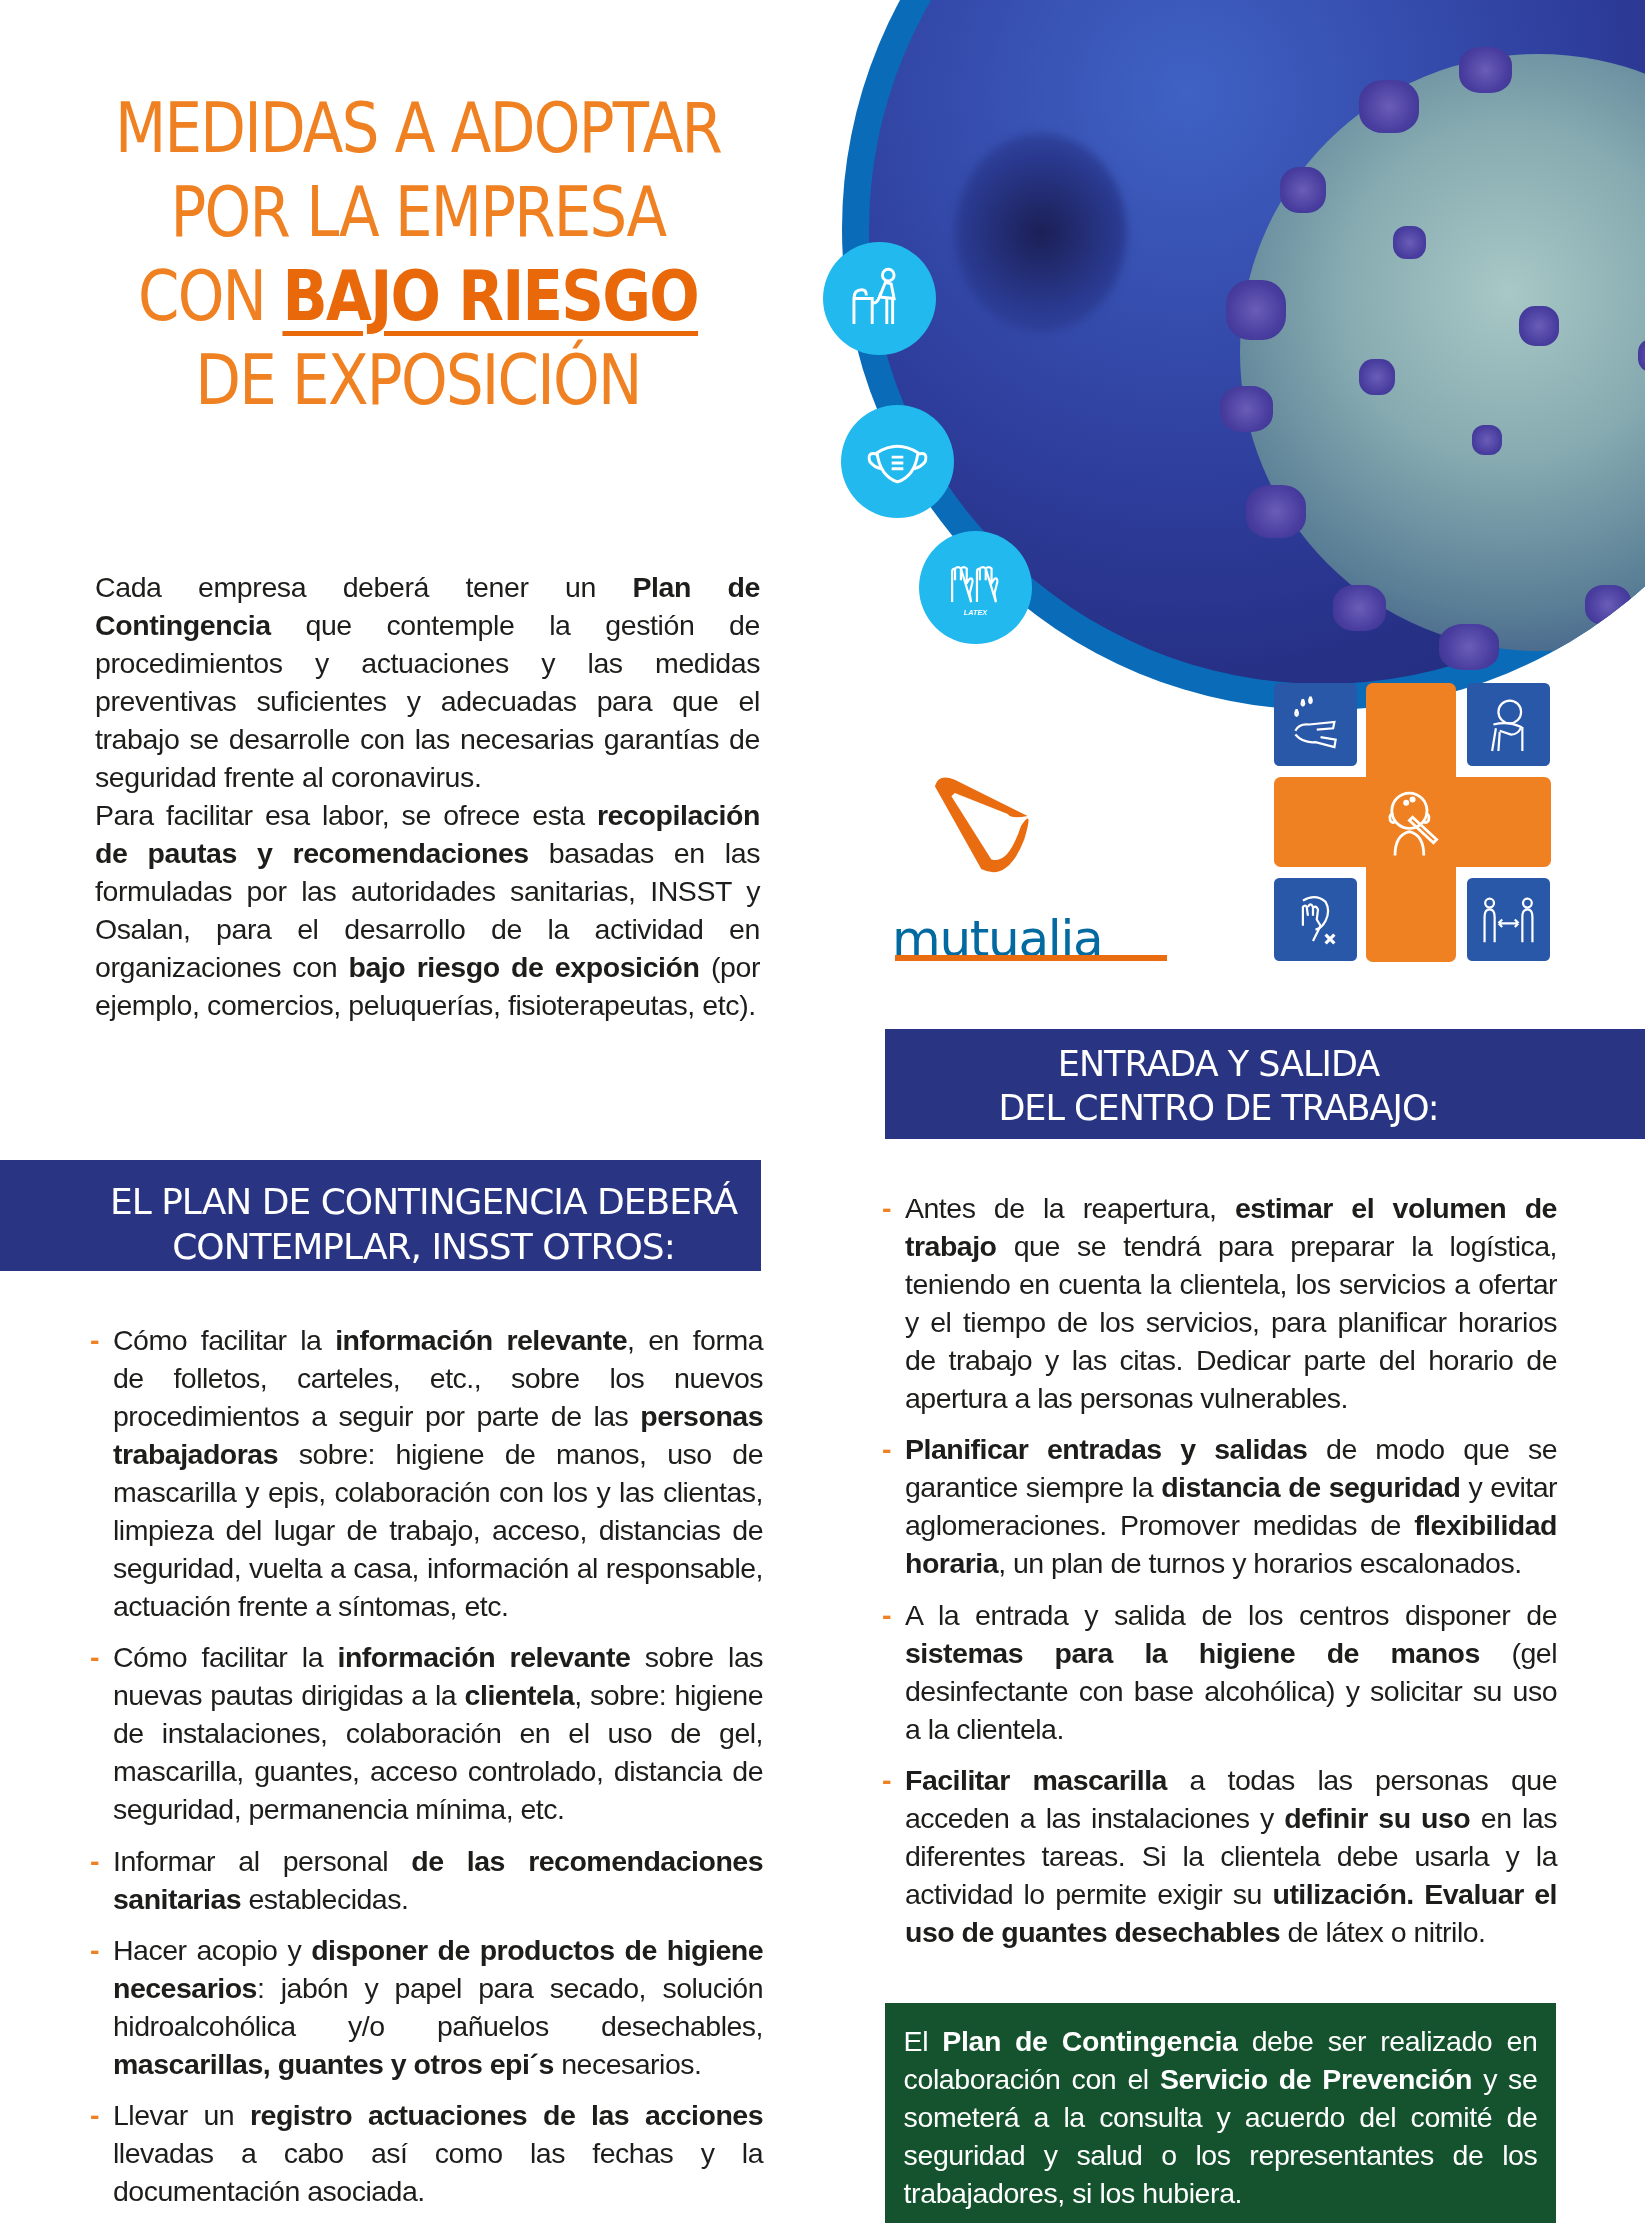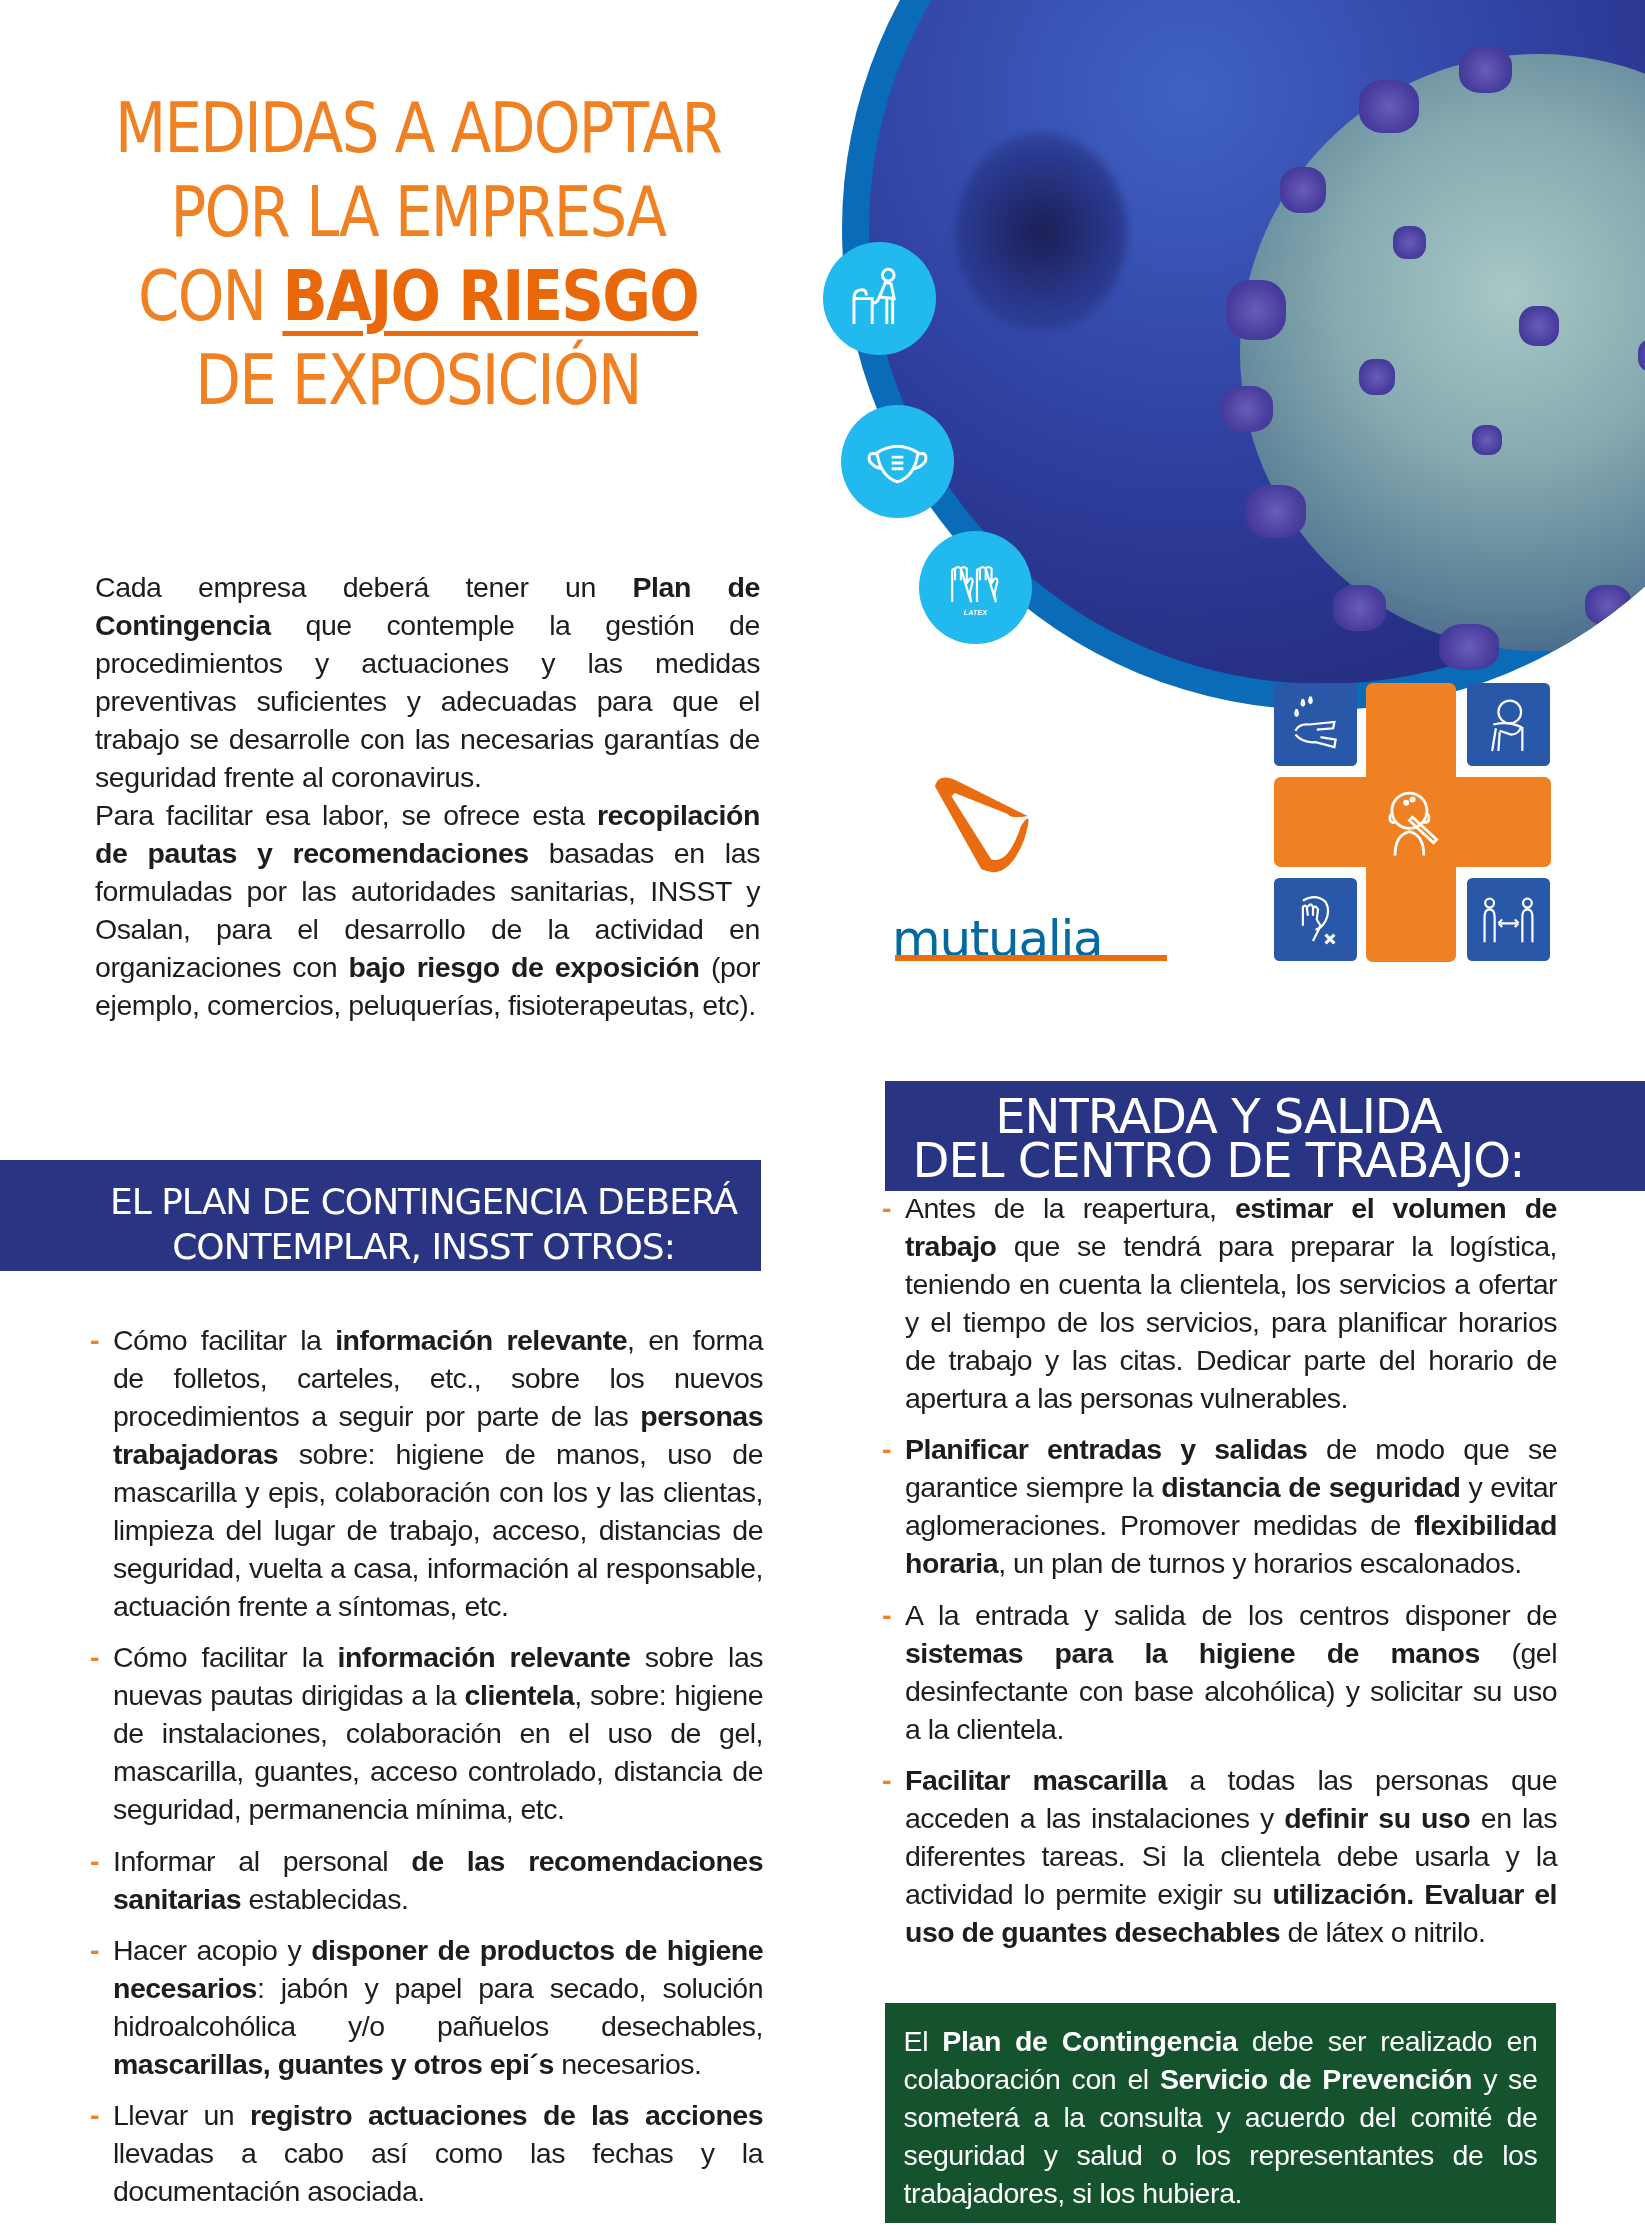--- a/index.html
+++ b/index.html
@@ -25,21 +25,21 @@
   .para b { font-weight: bold; }
 
   
   .banner {
     position: absolute; background: #293582; color: #ffffff;
     font-family: "DejaVu Sans", sans-serif; font-weight: normal;
     text-align: center;
   }
   .banner span { display: block; }
   .banner-left { left: 0; top: 1160px; width: 761px; height: 111px; padding-top: 19px; font-size: 36px; line-height: 45px; padding-left: 86px; letter-spacing: -1px; }
-  .banner-right { left: 885px; top: 1081px; width: 760px; height: 110px; padding-top: 13.3px; font-size: 48px; line-height: 44px; padding-right: 93px; letter-spacing: -1px; }
+  .banner-right { left: 885px; top: 1029px; width: 760px; height: 110px; padding-top: 13.3px; font-size: 35px; line-height: 44px; padding-right: 93px; letter-spacing: -1px; }
 
   
   .list { position: absolute; list-style: none; }
   .list li {
     position: relative; padding-left: 23px;
     font-size: 28.5px; line-height: 38px; text-align: justify; letter-spacing: -0.5px;
     margin-bottom: 13.3px;
   }
   .list li .dash {
     position: absolute; left: 0; top: 0; color: #f08122; font-weight: bold;

